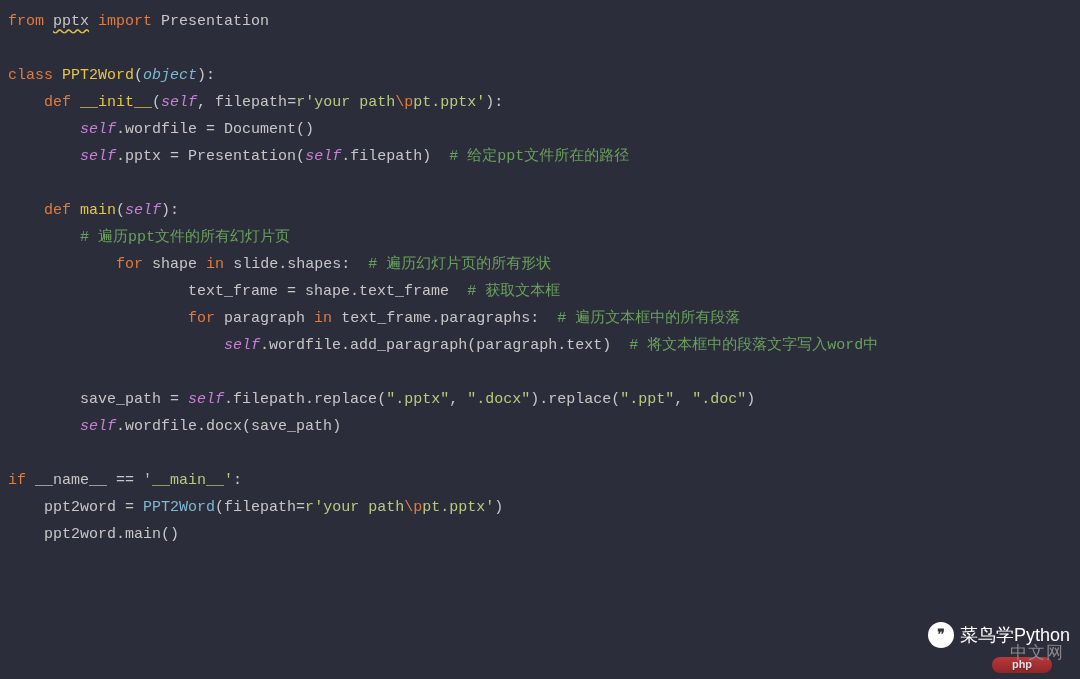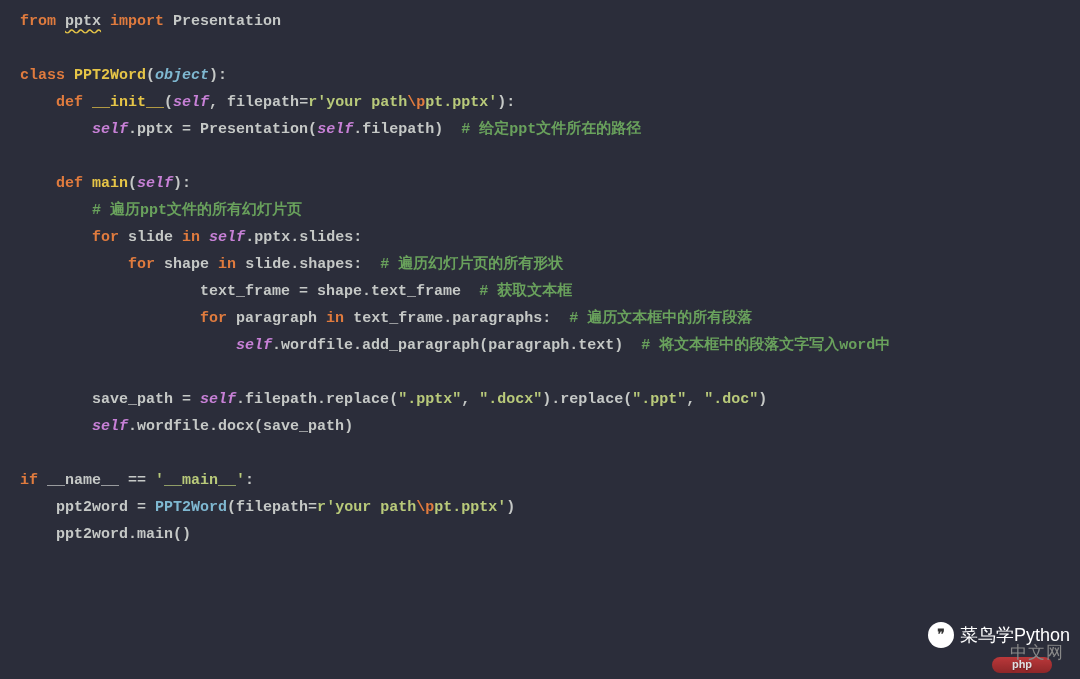--- a/index.html
+++ b/index.html
@@ -13,22 +13,21 @@
       font-size: 15px;
       line-height: 1.8;
       color: #c5c8c6;
       padding: 8px 0;
       width: 1080px;
       height: 679px;
       overflow: hidden;
       position: relative;
     }
     .code-container {
-      padding-left: 20px;
-      font-weight: bold;
+      padding-left: 8px;
     }
     .line {
       white-space: pre;
       min-height: 27px;
     }
     .kw { color: #e07b3e; }
     .cls { color: #e6c547; }
     .fn { color: #e6c547; }
     .builtin { color: #7fb8d1; }
     .str { color: #b9ca7a; }
@@ -98,25 +97,25 @@
     }
   </style>
 </head>
 <body>
 
 <div class="code-container">
   <div class="line"><span class="kw">from</span><span class="text"> </span><span class="text squiggly">pptx</span><span class="text"> </span><span class="kw">import</span><span class="text"> </span><span class="text">Presentation</span></div>
   <div class="line"> </div>
   <div class="line"><span class="kw">class</span><span class="text"> </span><span class="cls">PPT2Word</span><span class="paren">(</span><span class="builtin italic">object</span><span class="paren">)</span><span class="op">:</span></div>
   <div class="line"><span class="text">    </span><span class="kw">def</span><span class="text"> </span><span class="fn">__init__</span><span class="paren">(</span><span class="self">self</span><span class="op">, </span><span class="text">filepath</span><span class="op">=</span><span class="str">r</span><span class="str">'your path</span><span class="str-esc">\p</span><span class="str">pt.pptx'</span><span class="paren">)</span><span class="op">:</span></div>
+  <div class="line"><span class="text">        </span><span class="self">self</span><span class="dot">.</span><span class="text">wordfile</span><span class="op"> = </span><span class="text">Document</span><span class="paren">()</span></div>
   <div class="line"><span class="text">        </span><span class="self">self</span><span class="dot">.</span><span class="text">pptx</span><span class="op"> = </span><span class="text">Presentation</span><span class="paren">(</span><span class="self">self</span><span class="dot">.</span><span class="text">filepath</span><span class="paren">)</span><span class="text">  </span><span class="comment"># 给定ppt文件所在的路径</span></div>
   <div class="line"> </div>
   <div class="line"><span class="text">    </span><span class="kw">def</span><span class="text"> </span><span class="fn">main</span><span class="paren">(</span><span class="self">self</span><span class="paren">)</span><span class="op">:</span></div>
   <div class="line"><span class="text">        </span><span class="comment"># 遍历ppt文件的所有幻灯片页</span></div>
-  <div class="line"><span class="text">        </span><span class="kw">for</span><span class="text"> </span><span class="text">slide</span><span class="text"> </span><span class="kw">in</span><span class="text"> </span><span class="self">self</span><span class="dot">.</span><span class="text">pptx</span><span class="dot">.</span><span class="text">slides</span><span class="op">:</span></div>
   <div class="line"><span class="text">            </span><span class="kw">for</span><span class="text"> </span><span class="text">shape</span><span class="text"> </span><span class="kw">in</span><span class="text"> </span><span class="text">slide</span><span class="dot">.</span><span class="text">shapes</span><span class="op">:</span><span class="text">  </span><span class="comment"># 遍历幻灯片页的所有形状</span></div>
   <div class="line"><span class="text">                    </span><span class="text">text_frame</span><span class="op"> = </span><span class="text">shape</span><span class="dot">.</span><span class="text">text_frame</span><span class="text">  </span><span class="comment"># 获取文本框</span></div>
   <div class="line"><span class="text">                    </span><span class="kw">for</span><span class="text"> </span><span class="text">paragraph</span><span class="text"> </span><span class="kw">in</span><span class="text"> </span><span class="text">text_frame</span><span class="dot">.</span><span class="text">paragraphs</span><span class="op">:</span><span class="text">  </span><span class="comment"># 遍历文本框中的所有段落</span></div>
   <div class="line"><span class="text">                        </span><span class="self">self</span><span class="dot">.</span><span class="text">wordfile</span><span class="dot">.</span><span class="text">add_paragraph</span><span class="paren">(</span><span class="text">paragraph</span><span class="dot">.</span><span class="text">text</span><span class="paren">)</span><span class="text">  </span><span class="comment"># 将文本框中的段落文字写入word中</span></div>
   <div class="line"> </div>
   <div class="line"><span class="text">        </span><span class="text">save_path</span><span class="op"> = </span><span class="self">self</span><span class="dot">.</span><span class="text">filepath</span><span class="dot">.</span><span class="text">replace</span><span class="paren">(</span><span class="str">".pptx"</span><span class="op">, </span><span class="str">".docx"</span><span class="paren">)</span><span class="dot">.</span><span class="text">replace</span><span class="paren">(</span><span class="str">".ppt"</span><span class="op">, </span><span class="str">".doc"</span><span class="paren">)</span></div>
   <div class="line"><span class="text">        </span><span class="self">self</span><span class="dot">.</span><span class="text">wordfile</span><span class="dot">.</span><span class="text">docx</span><span class="paren">(</span><span class="text">save_path</span><span class="paren">)</span></div>
   <div class="line"> </div>
   <div class="line"><span class="kw">if</span><span class="text"> </span><span class="text">__name__</span><span class="op"> == </span><span class="str">'__main__'</span><span class="op">:</span></div>
   <div class="line"><span class="text">    </span><span class="text">ppt2word</span><span class="op"> = </span><span class="builtin">PPT2Word</span><span class="paren">(</span><span class="text">filepath</span><span class="op">=</span><span class="str">r</span><span class="str">'your path</span><span class="str-esc">\p</span><span class="str">pt.pptx'</span><span class="paren">)</span></div>

